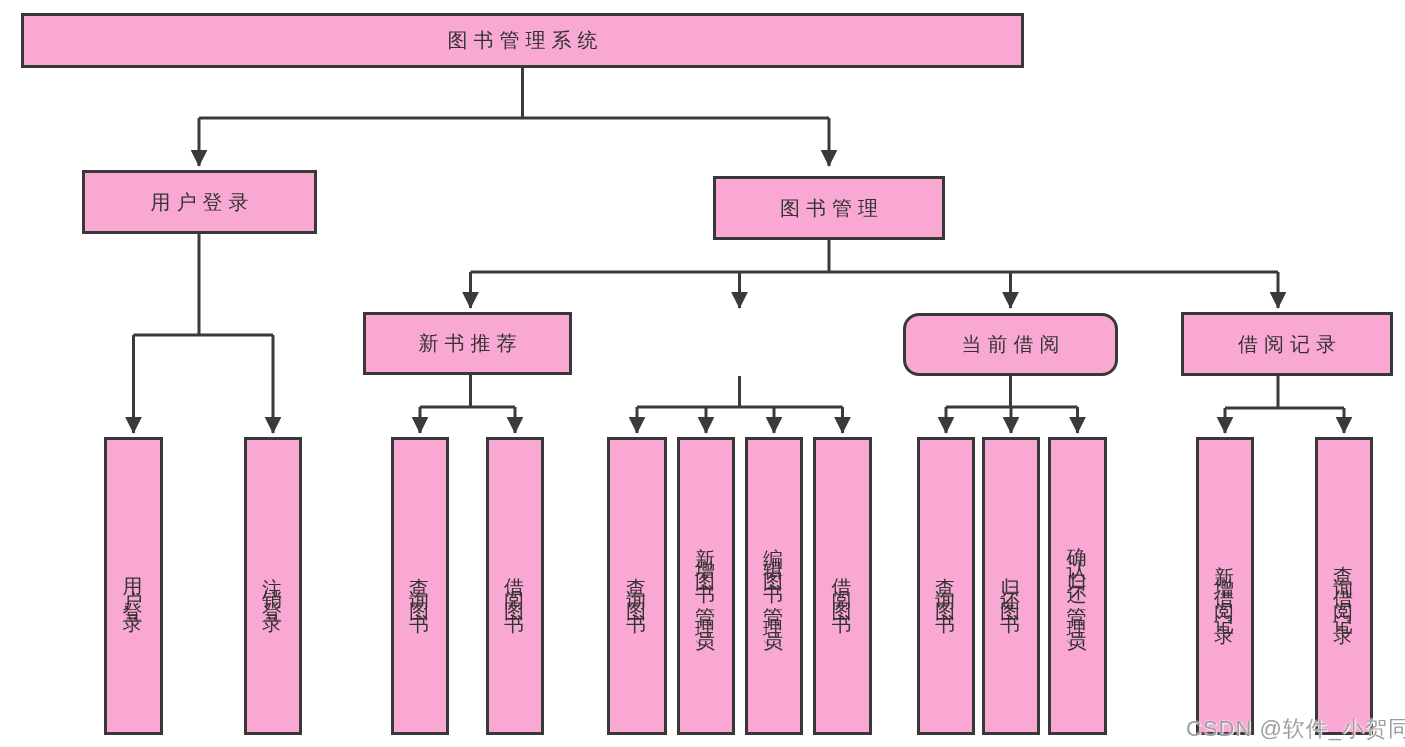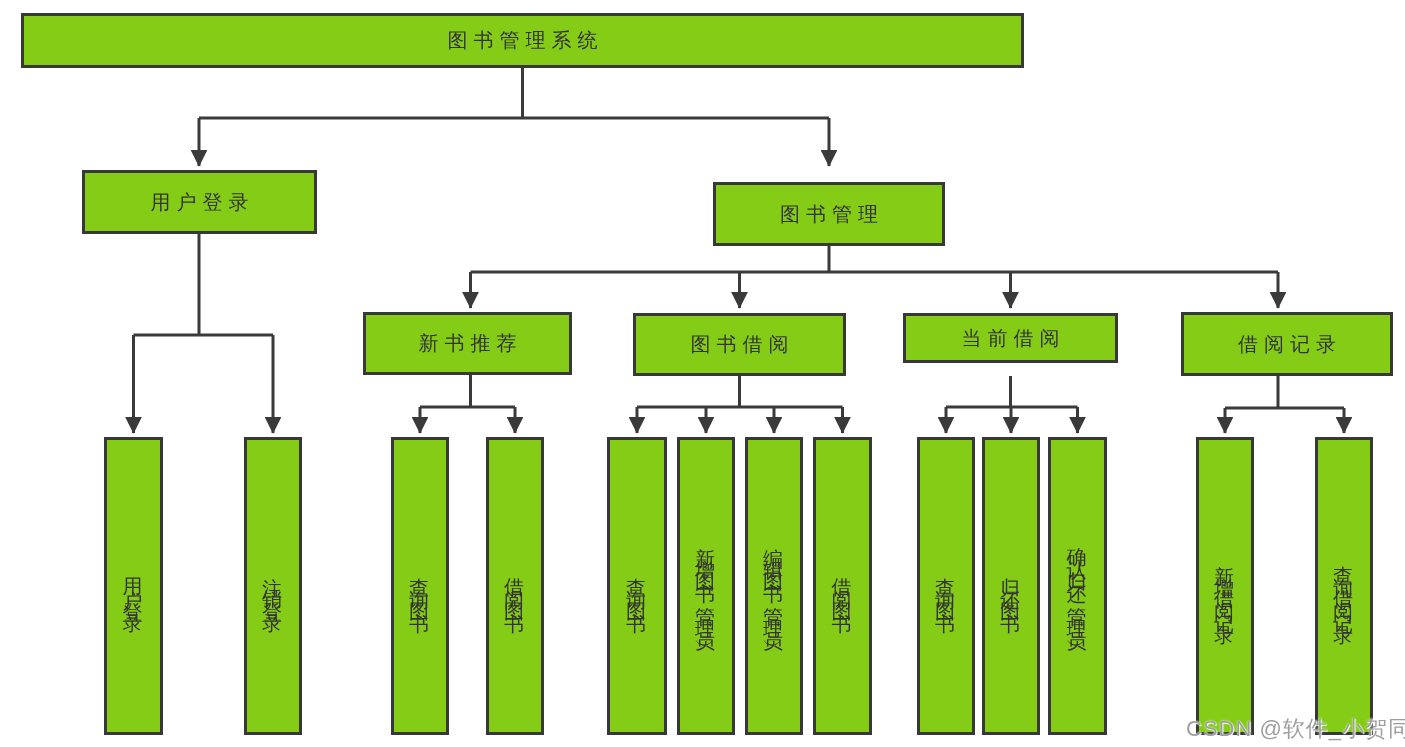--- a/index.html
+++ b/index.html
@@ -1,19 +1,19 @@
 <!DOCTYPE html>
 <html><head>
 <meta charset="utf-8">
 <style>
   html,body{margin:0;padding:0;background:#ffffff;}
   body{width:1405px;height:747px;font-family:"Liberation Sans","DejaVu Sans",sans-serif;}
   .canvas{position:relative;width:1405px;height:747px;background:#ffffff;overflow:hidden;}
   .lines{position:absolute;left:0;top:0;z-index:1;}
-  .node{position:absolute;z-index:2;background:#84cc16;border:3px solid #383838;
+  .node{position:absolute;z-index:2;background:#f9a8d4;border:3px solid #383838;
         box-sizing:border-box;display:flex;align-items:center;justify-content:center;
         color:#333333;}
   .hbox span{font-size:20px;letter-spacing:6px;text-indent:6px;white-space:nowrap;}
   .vbox span{writing-mode:vertical-rl;text-orientation:mixed;font-size:20px;
              letter-spacing:12px;white-space:nowrap;}
   .watermark{position:absolute;left:1186px;top:714px;z-index:3;font-size:22px;
              color:#9e9e9e;letter-spacing:1px;white-space:nowrap;
              text-shadow:0 0 2px #ffffff,1px 1px 1px #ffffff;}
 </style>
 </head>
@@ -64,31 +64,28 @@
     </g>
   </svg>
 
   <div class="node hbox" style="left:21px;top:13px;width:1003px;height:55px;">
     <span>图书管理系统</span>
   </div>
 
   <div class="node hbox" style="left:82px;top:170px;width:235px;height:64px;">
     <span>用户登录</span>
   </div>
-  <div class="node hbox" style="left:713px;top:182px;width:232px;height:64px;">
+  <div class="node hbox" style="left:713px;top:176px;width:232px;height:64px;">
     <span>图书管理</span>
   </div>
 
   <div class="node hbox" style="left:363px;top:312px;width:209px;height:63px;">
     <span>新书推荐</span>
   </div>
-  <div class="node hbox" style="left:633px;top:313px;width:213px;height:63px;">
-    <span>图书借阅</span>
-  </div>
-  <div class="node hbox" style="left:903px;top:313px;width:215px;height:50px;">
+  <div class="node hbox" style="left:903px;top:313px;width:215px;height:63px;border-radius:16px;">
     <span>当前借阅</span>
   </div>
   <div class="node hbox" style="left:1172px;top:312px;width:212px;height:64px;margin-left:9px;">
     <span>借阅记录</span>
   </div>
 
   <div class="node vbox" style="left:104px;top:437px;width:59px;height:298px;">
     <span>用户登录</span>
   </div>
   <div class="node vbox" style="left:244px;top:437px;width:58px;height:298px;">

